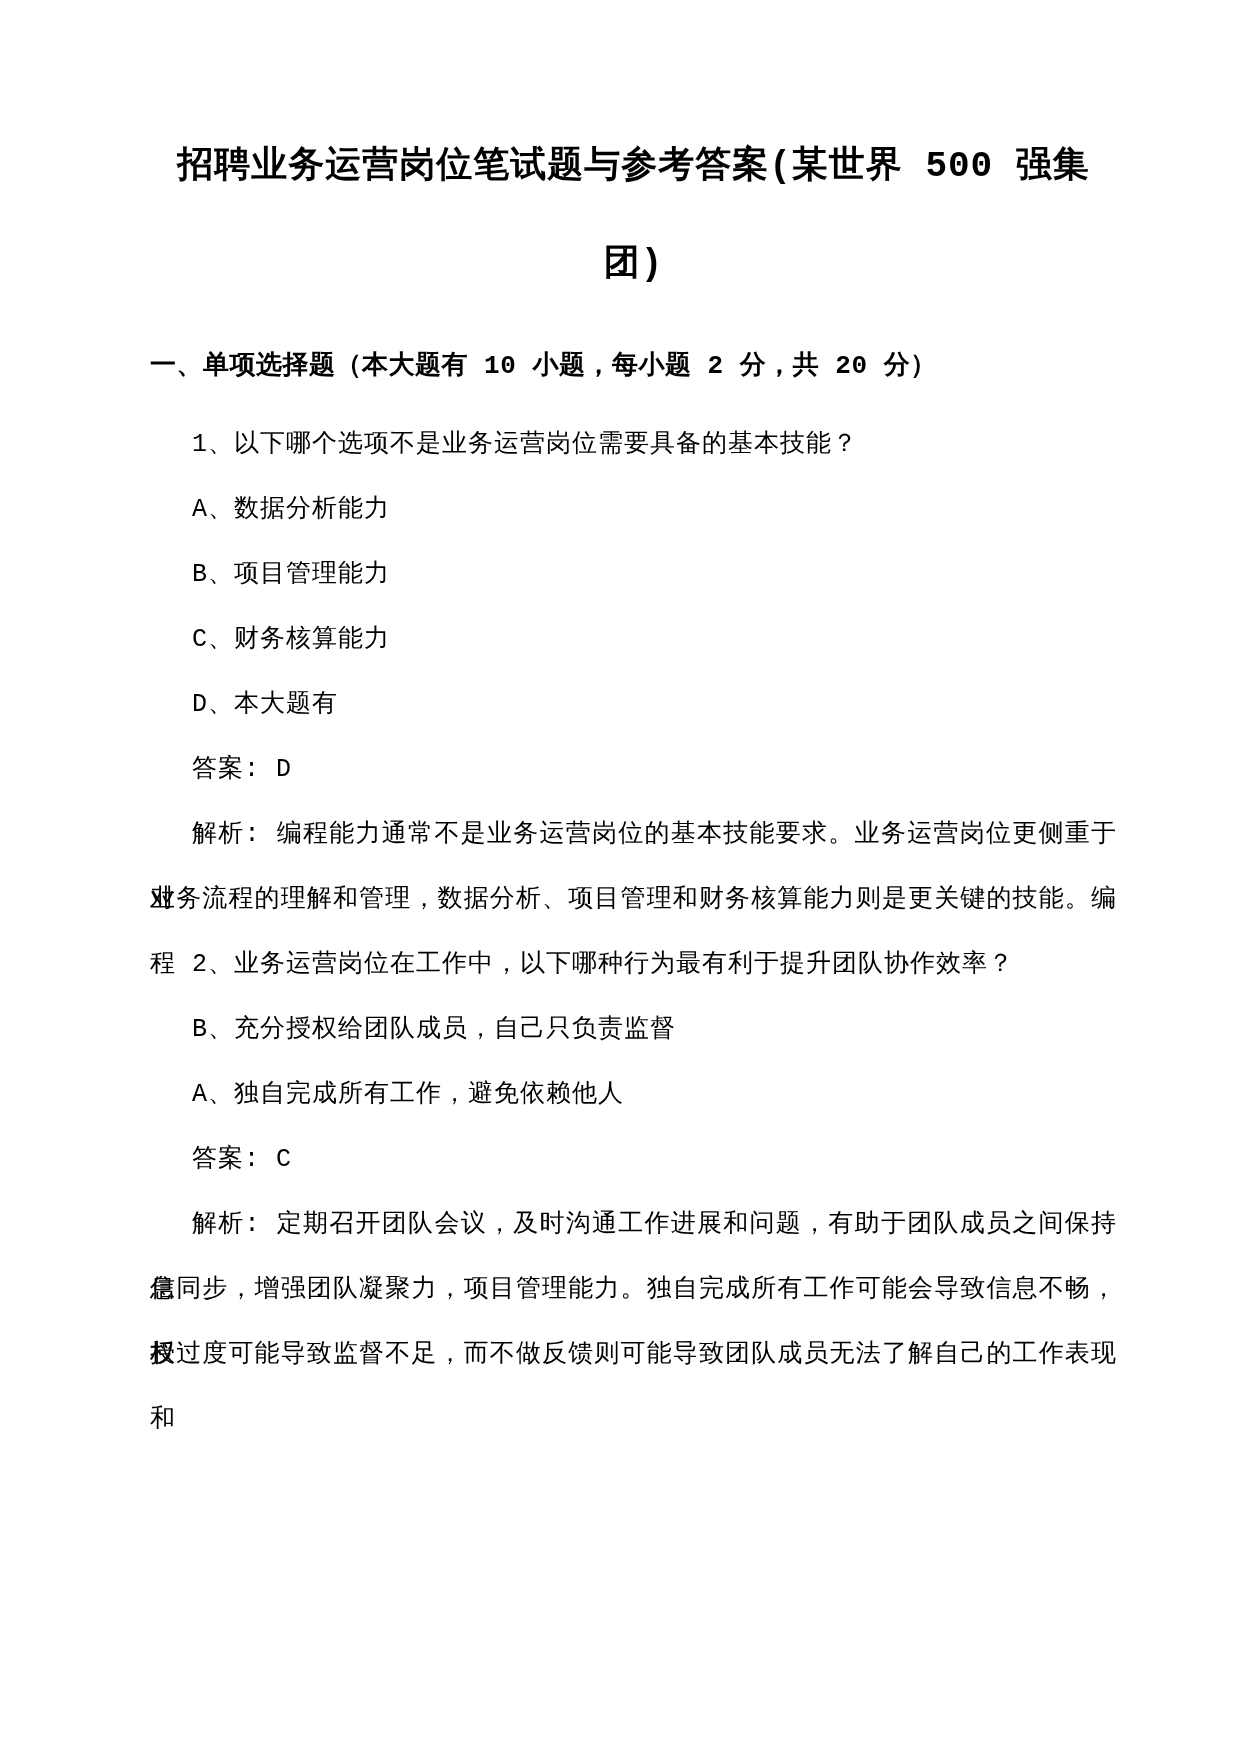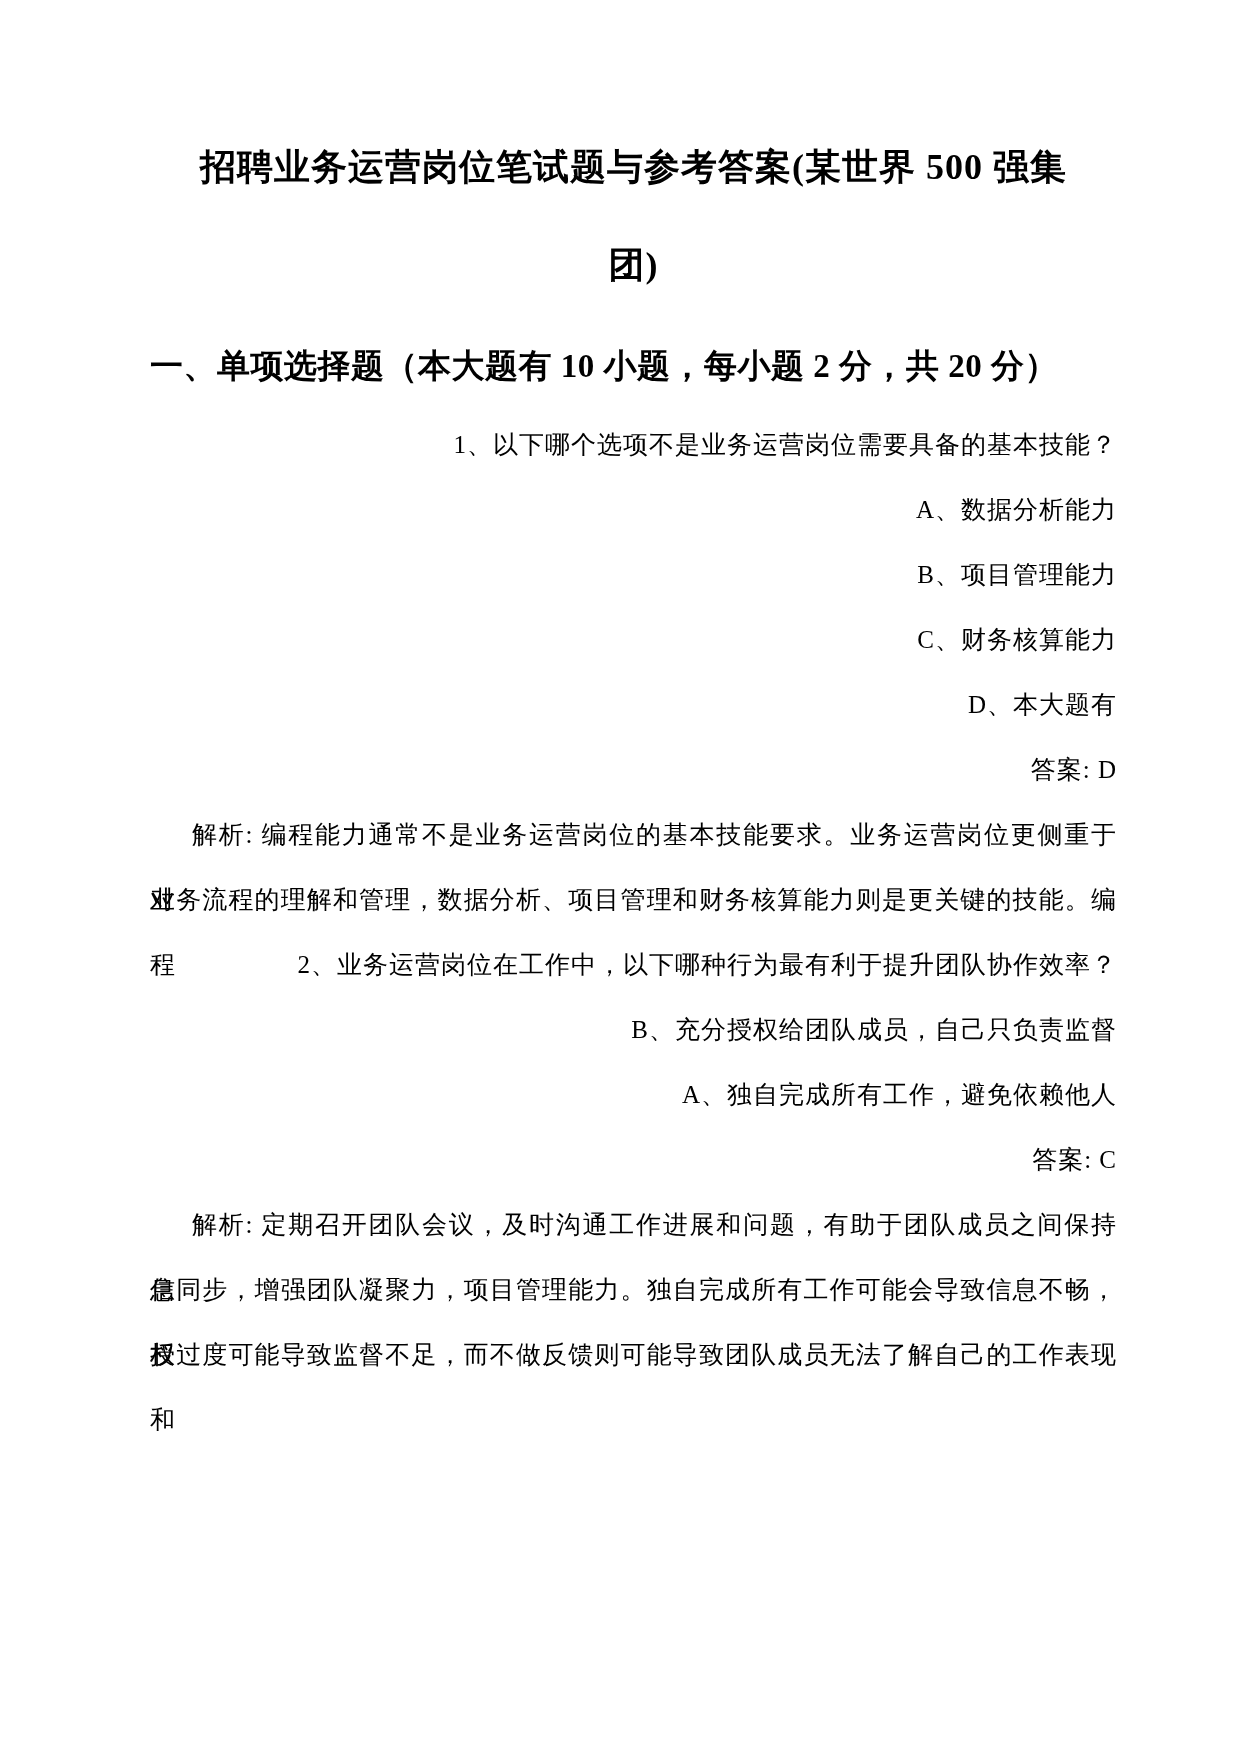--- a/index.html
+++ b/index.html
@@ -6,51 +6,51 @@
     margin: 0;
     padding: 0;
     background: #ffffff;
   }
   .page {
     position: relative;
     width: 1241px;
     height: 1754px;
     background: #ffffff;
     overflow: hidden;
-    font-family: Liberation Serif, serif;
+    font-family: Liberation Mono, monospace;
     color: #000000;
   }
   .content {
     position: absolute;
     left: 150px;
     top: 0;
     width: 967px;
   }
   .title-line {
     font-size: 36px;
     font-weight: bold;
     line-height: 42px;
     text-align: center;
     letter-spacing: 1px;
   }
   .title-line.first { margin-top: 146px; }
   .title-line.second { margin-top: 56px; }
   .section-heading {
     margin-top: 62px;
-    font-size: 33px;
+    font-size: 26px;
     font-weight: bold;
     line-height: 36px;
     text-align: left;
     letter-spacing: 0.5px;
   }
   .line {
     font-size: 25px;
     line-height: 65px;
     height: 65px;
-    text-align: right;
+    text-align: left;
     letter-spacing: 1px;
   }
   .line.first-body { margin-top: 28px; }
   .indent { text-indent: 42px; }
   .justify {
     text-align: justify;
     text-align-last: justify;
   }
 </style>
 </head>

